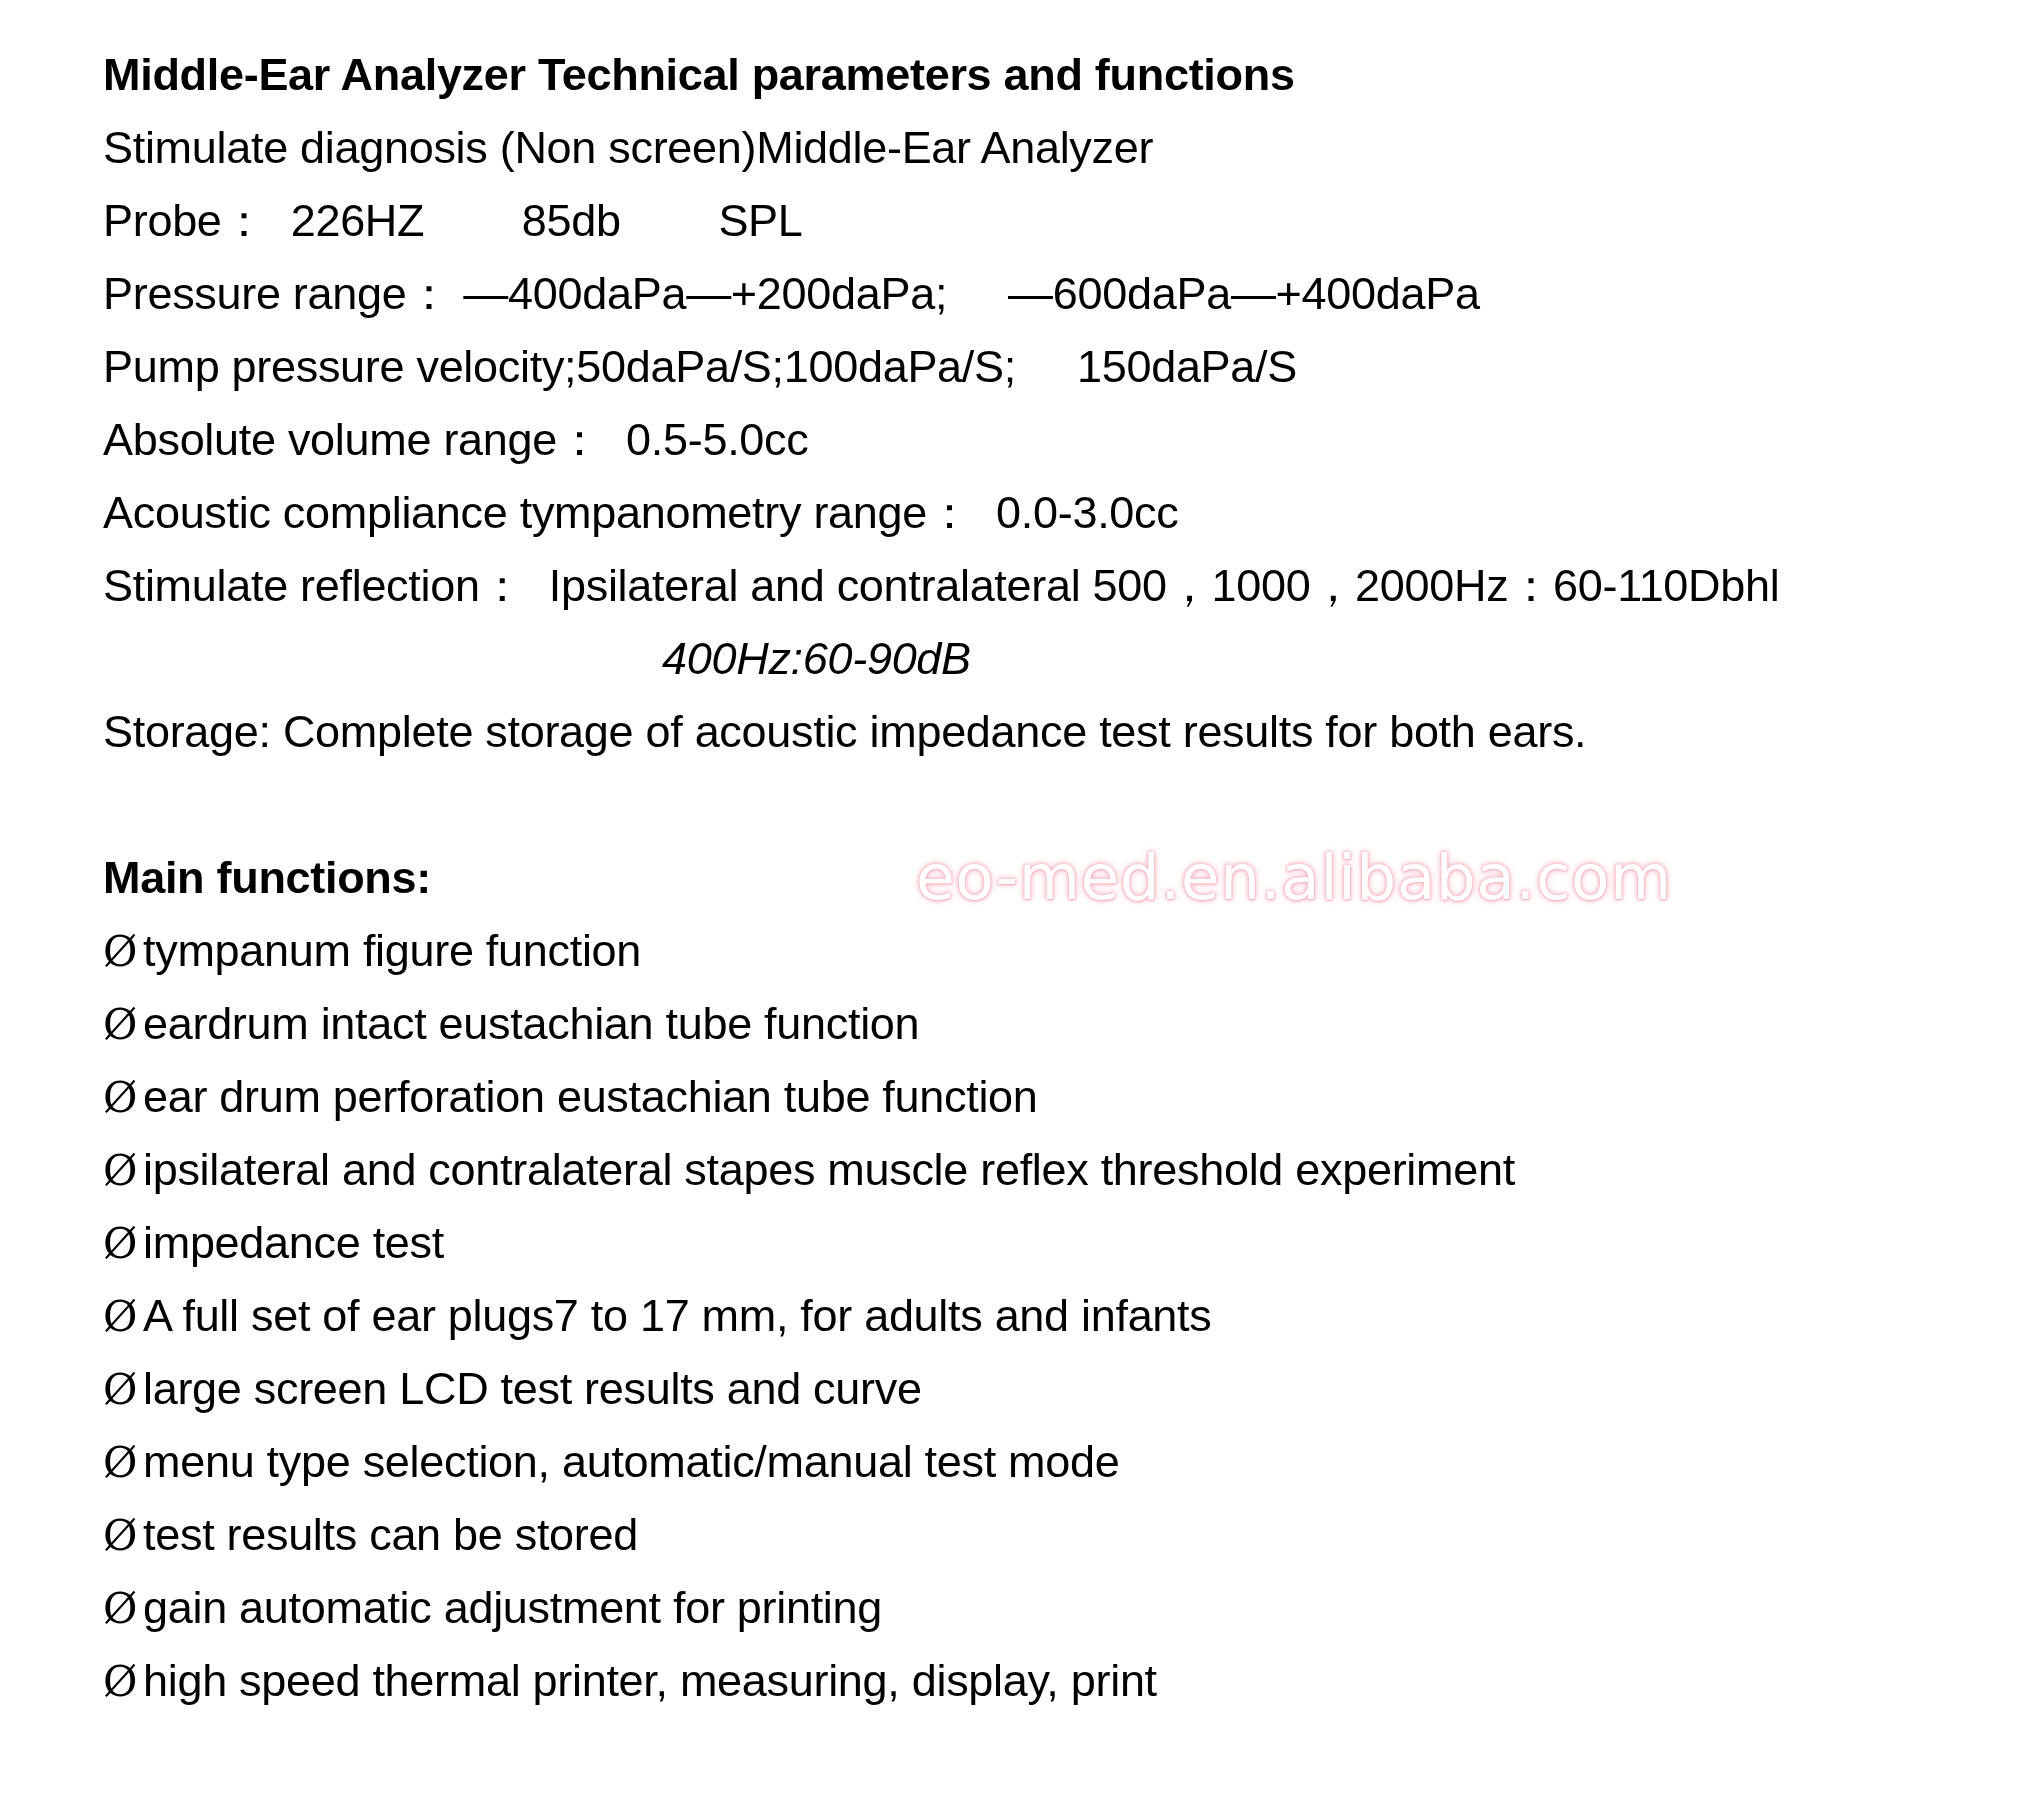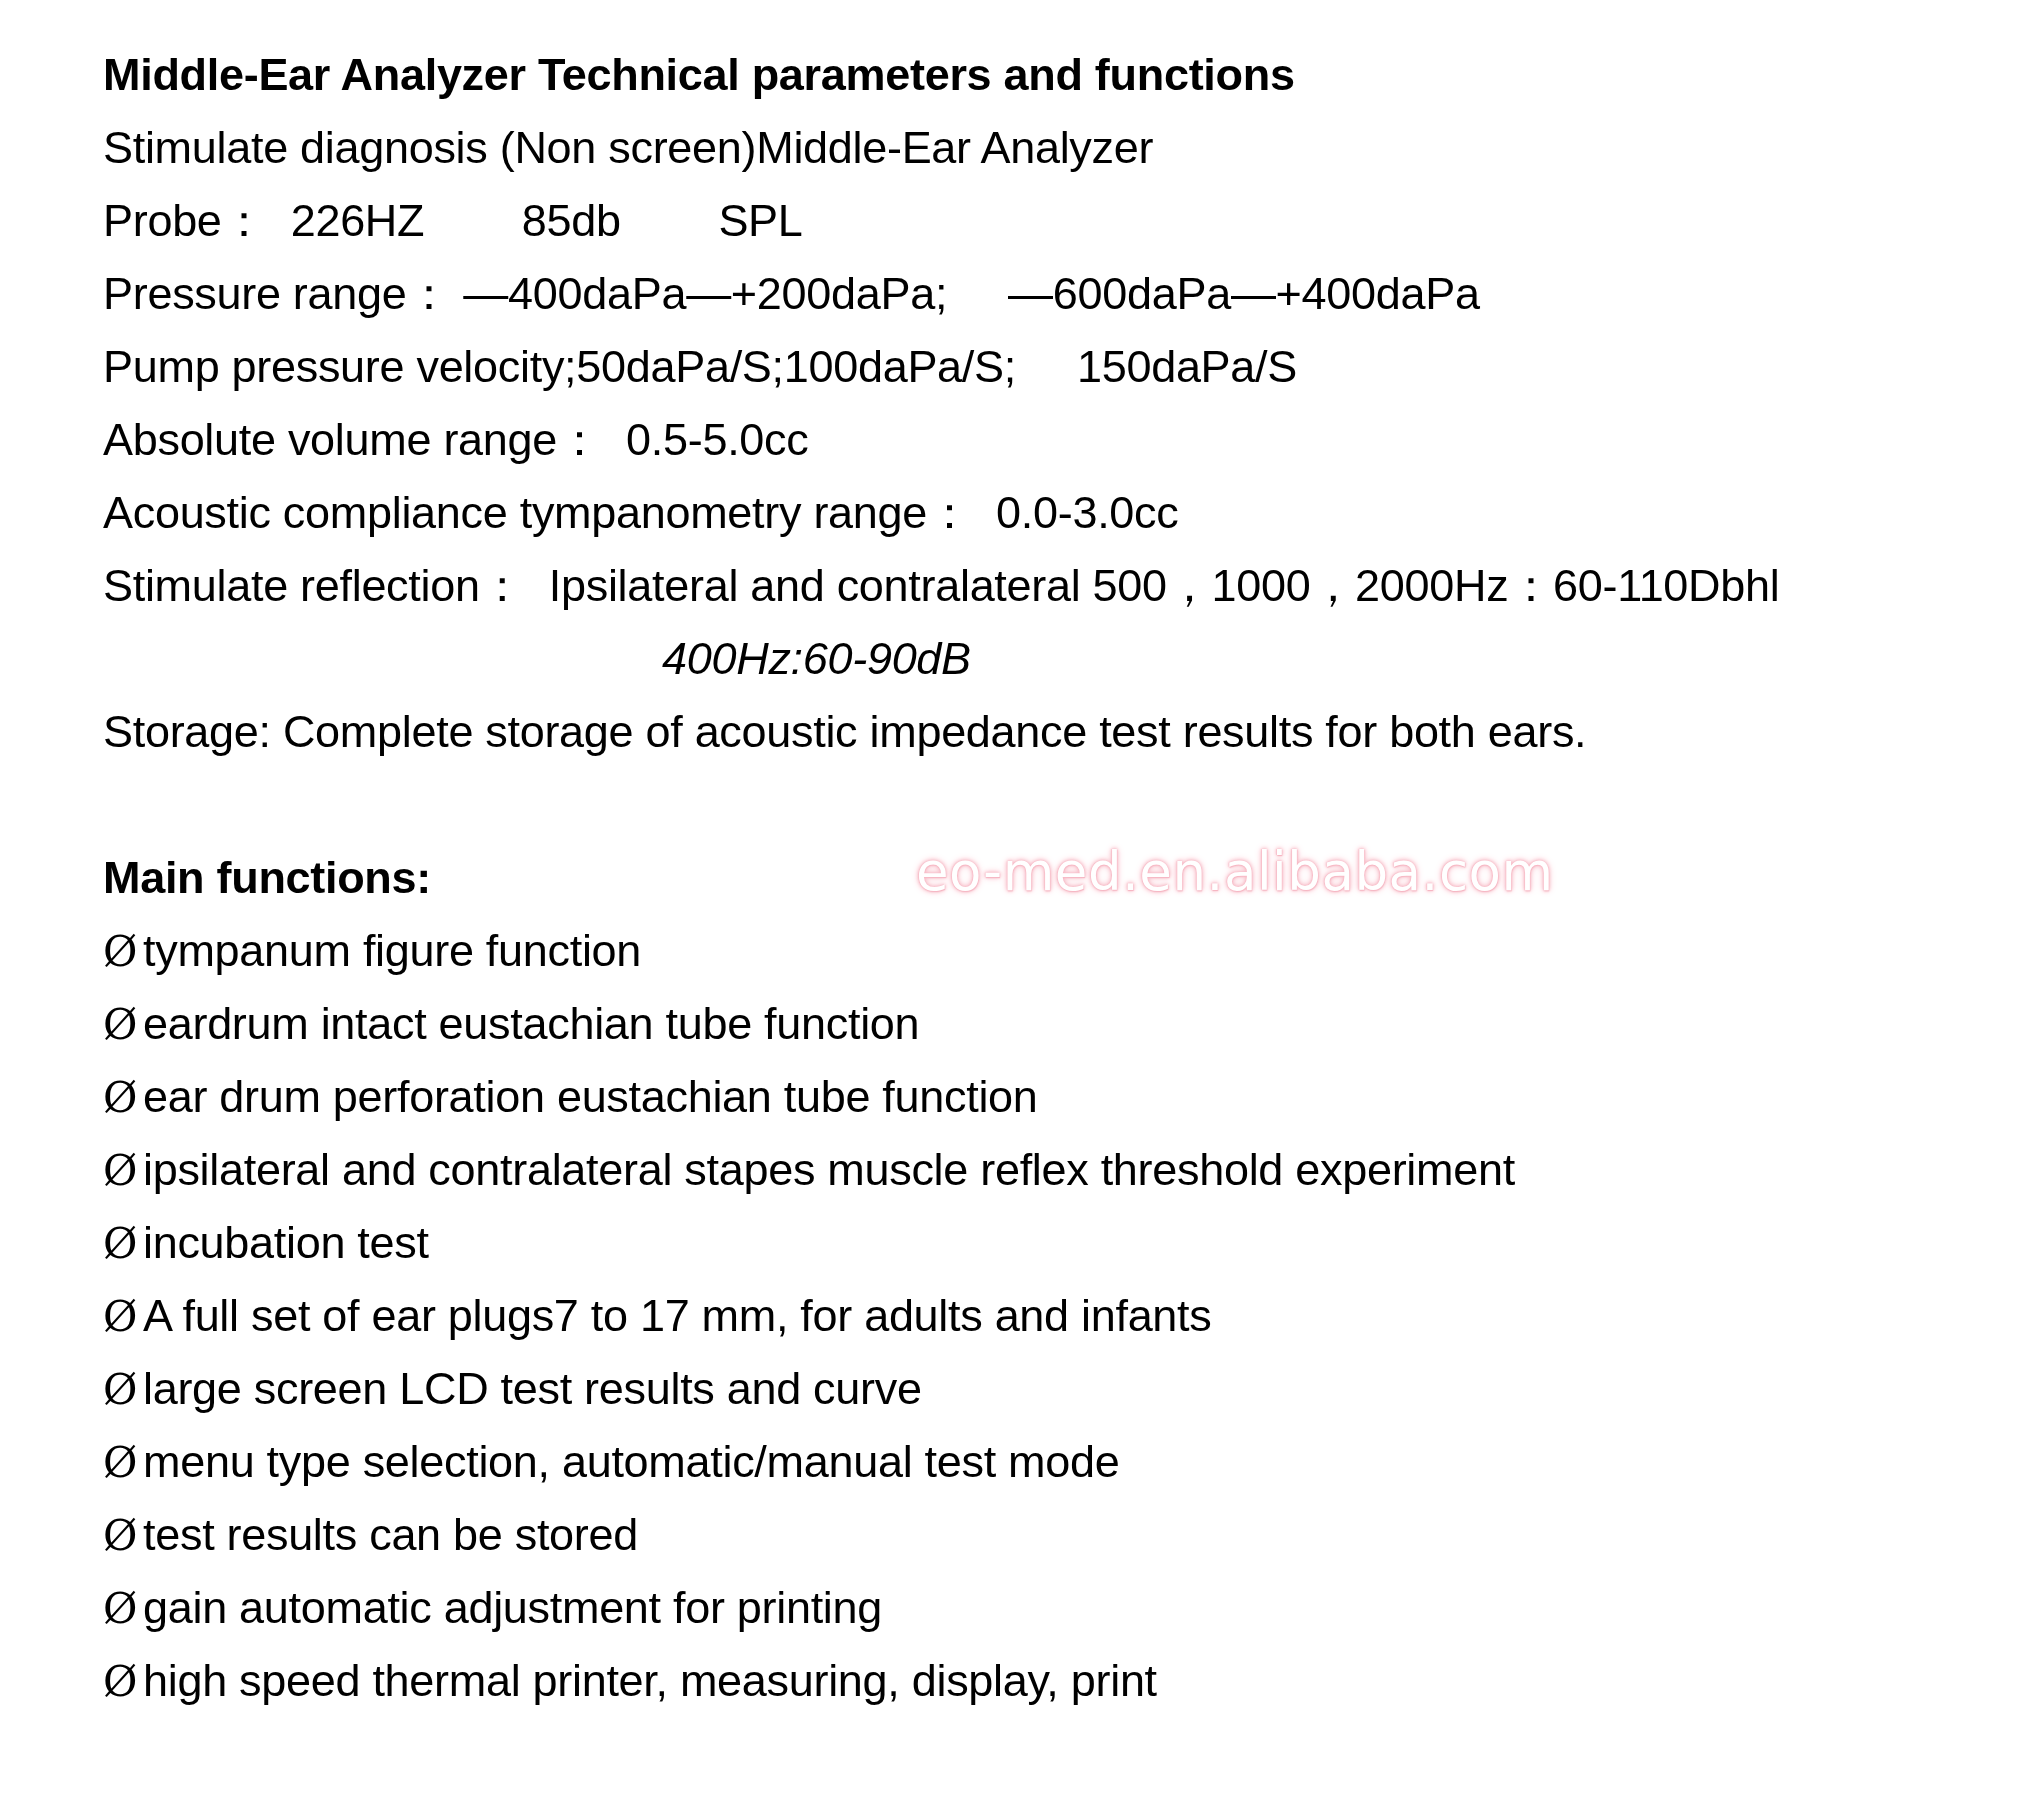--- a/index.html
+++ b/index.html
@@ -42,21 +42,21 @@
       display: inline-block;
       width: 40px;
       font-family: "DejaVu Serif", serif;
       font-size: 42px;
     }
     .watermark {
       position: absolute;
       left: 916px;
       top: 841px;
       font-family: "DejaVu Sans", sans-serif;
-      font-size: 53px;
+      font-size: 63px;
       color: #ffffff;
       letter-spacing: 0.5px;
       text-shadow:
         0 0 3.2px #f7b8c4,
         0 0 5.3px #f7b8c4,
         0 0 8.5px #fbd3db,
         0.5px 0.5px 1.1px #f2a5b5,
         -0.5px -0.5px 1.1px #f2a5b5;
       white-space: nowrap;
     }
@@ -79,21 +79,21 @@
 
   <div class="spacer"></div>
 
   <div class="line bold">Main functions:</div>
 
   <div>
     <div class="line"><span class="bullet">Ø</span><span>tympanum figure function</span></div>
     <div class="line"><span class="bullet">Ø</span><span>eardrum intact eustachian tube function</span></div>
     <div class="line"><span class="bullet">Ø</span><span>ear drum perforation eustachian tube function</span></div>
     <div class="line"><span class="bullet">Ø</span><span>ipsilateral and contralateral stapes muscle reflex threshold experiment</span></div>
-    <div class="line"><span class="bullet">Ø</span><span>incubation test</span></div>
+    <div class="line"><span class="bullet">Ø</span><span>impedance test</span></div>
     <div class="line"><span class="bullet">Ø</span><span>A full set of ear plugs7 to 17 mm, for adults and infants</span></div>
     <div class="line"><span class="bullet">Ø</span><span>large screen LCD test results and curve</span></div>
     <div class="line"><span class="bullet">Ø</span><span>menu type selection, automatic/manual test mode</span></div>
     <div class="line"><span class="bullet">Ø</span><span>test results can be stored</span></div>
     <div class="line"><span class="bullet">Ø</span><span>gain automatic adjustment for printing</span></div>
     <div class="line"><span class="bullet">Ø</span><span>high speed thermal printer, measuring, display, print</span></div>
   </div>
 </div>
 
 <div class="watermark">eo-med.en.alibaba.com</div>

